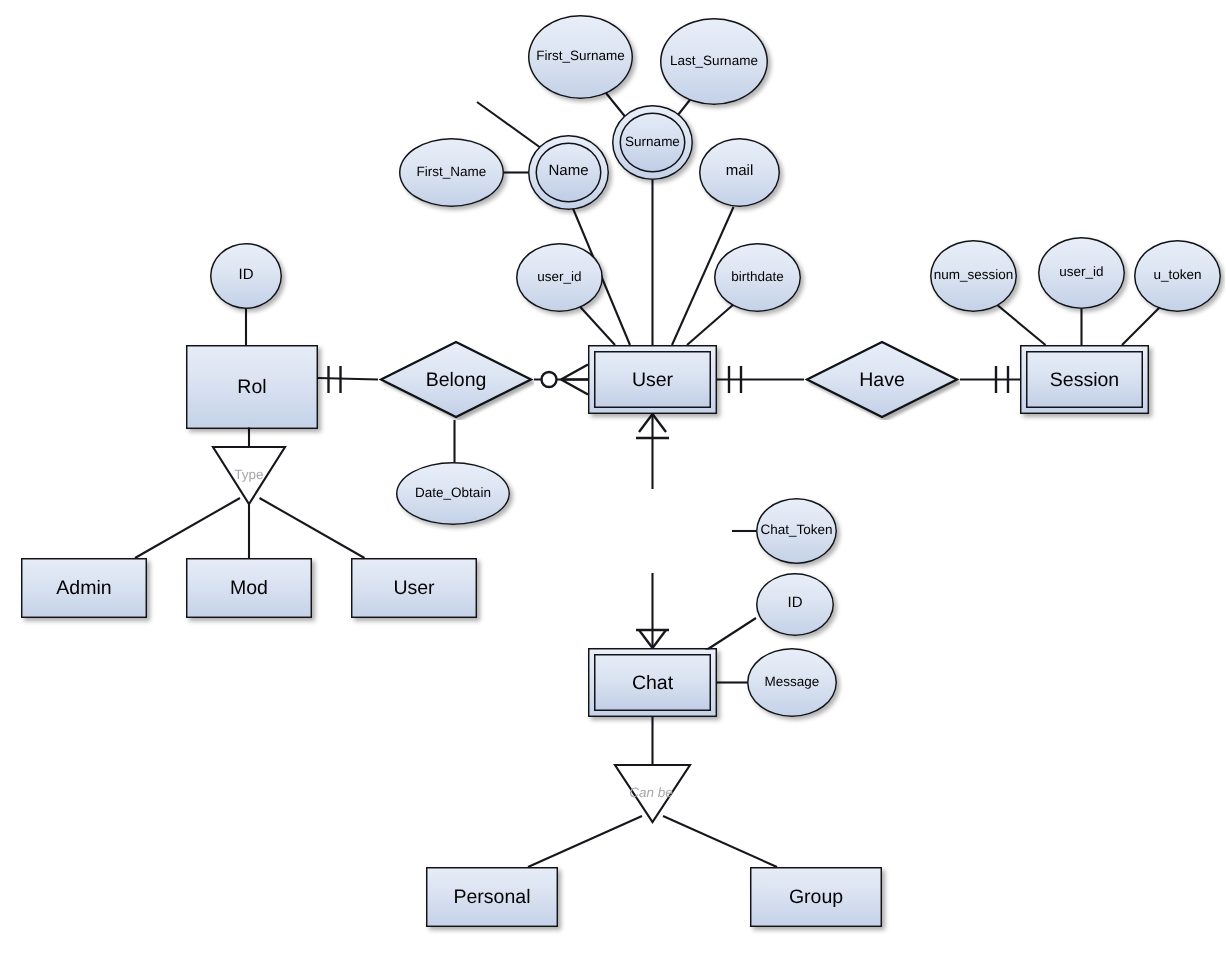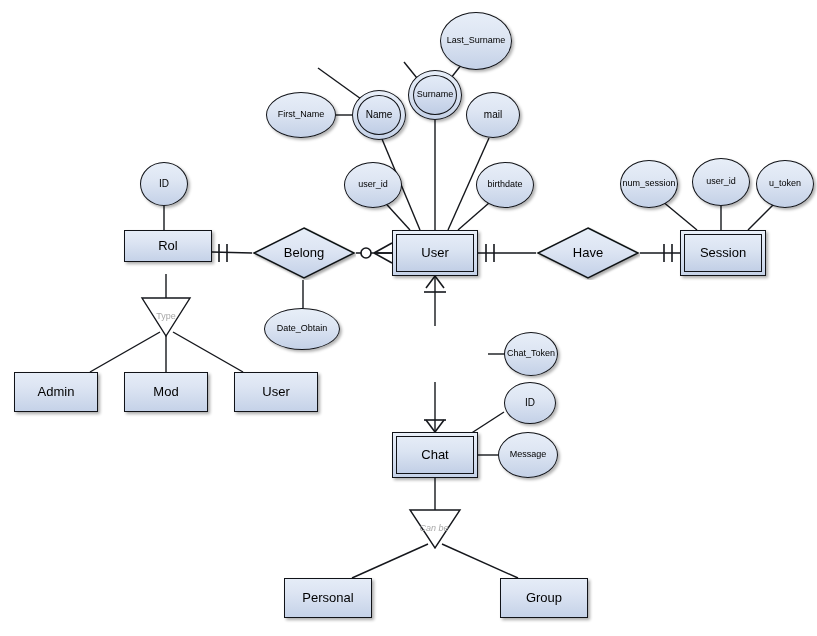--- a/index.html
+++ b/index.html
@@ -189,21 +189,21 @@
       <line x1="435" y1="276" x2="426" y2="288"></line>
       <line x1="435" y1="276" x2="444" y2="288"></line>
       <line x1="424" y1="292" x2="446" y2="292"></line>
 
       <line x1="424" y1="420" x2="446" y2="420"></line>
       <line x1="435" y1="432" x2="426" y2="420"></line>
       <line x1="435" y1="432" x2="444" y2="420"></line>
     </g>
   </svg>
 
-  <div class="node entity" style="left:124px;top:230px;width:88px;height:32px;">
+  <div class="node entity" style="left:124px;top:230px;width:88px;height:56px;">
     <span>Rol</span>
   </div>
 
   <div class="node entity weak" style="left:392px;top:230px;width:86px;height:46px;">
     <div class="inner">
         <span>User</span>
       </div>
   </div>
 
   <div class="node entity weak" style="left:680px;top:230px;width:86px;height:46px;">
@@ -269,20 +269,23 @@
 
   <div class="node attr small" style="left:140px;top:162px;width:48px;height:44px;">
     <span class="lbl">ID</span>
   </div>
 
 
   <div class="node attr tiny" style="left:266px;top:92px;width:70px;height:46px;">
     <span class="lbl">First_Name</span>
   </div>
 
+  <div class="node attr tiny" style="left:352px;top:10px;width:70px;height:56px;">
+    <span class="lbl">First_Surname</span>
+  </div>
 
   <div class="node attr tiny" style="left:440px;top:12px;width:72px;height:58px;">
     <span class="lbl">Last_Surname</span>
   </div>
 
   <div class="node attr key small" style="left:352px;top:90px;width:54px;height:50px;">
     <div class="inner">
         <span class="lbl">Name</span>
       </div>
   </div>

